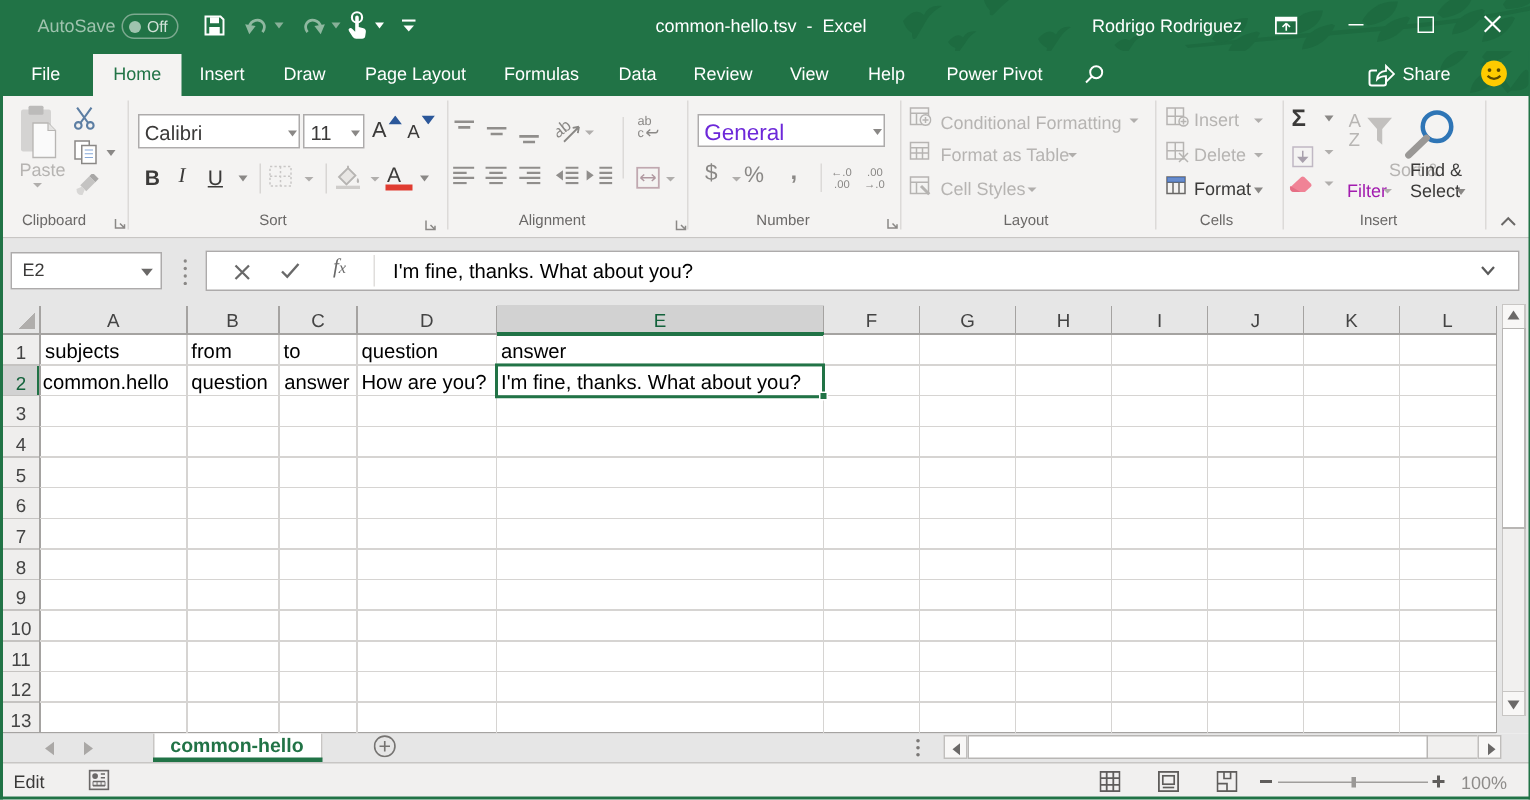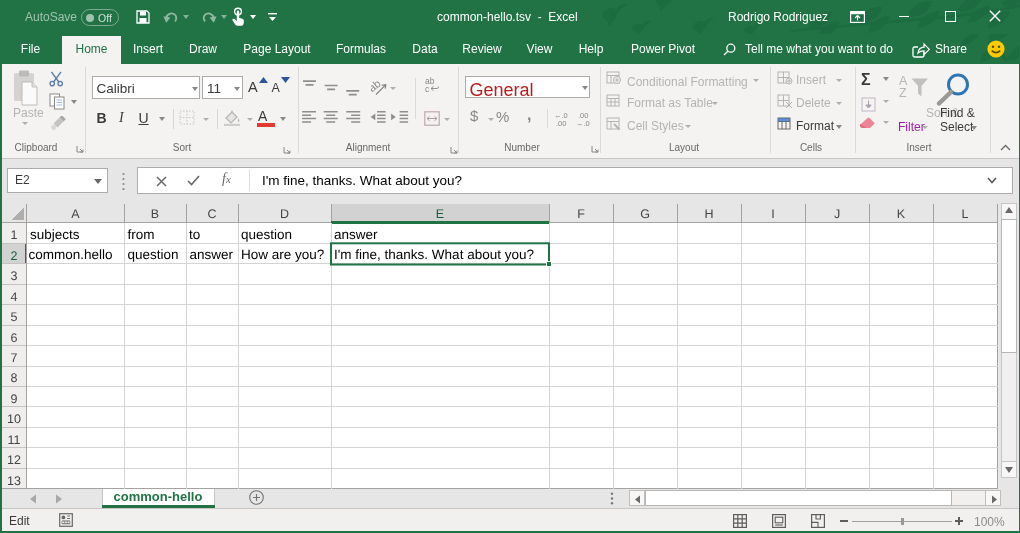--- a/index.html
+++ b/index.html
@@ -132,21 +132,20 @@
     <div class="tab" style="left:425px;">Data</div>
     <div class="tab" style="left:482px;">Review</div>
     <div class="tab" style="left:539.5px;">View</div>
     <div class="tab" style="left:591px;">Help</div>
     <div class="tab" style="left:663px;">Power Pivot</div>
 
     <svg class="abs" style="left:723px;top:9px;" width="13" height="13" viewBox="0 0 13 13">
       <circle cx="7.8" cy="5.2" r="4" fill="none" stroke="#fff" stroke-width="1.3"></circle>
       <path d="M4.8 8.2 L1 12" stroke="#fff" stroke-width="1.3"></path>
     </svg>
-    <div class="tab" style="left:819px;">Tell me what you want to do</div>
 
     <svg class="abs" style="left:912px;top:8px;" width="18" height="16" viewBox="0 0 18 16">
       <path d="M6 5 L2.5 5 Q1 5 1 6.5 L1 13.5 Q1 15 2.5 15 L10.5 15 Q12 15 12 13.5 L12 10" fill="none" stroke="#fff" stroke-width="1.3"></path>
       <path d="M6 11 Q6.5 5.5 12 5.2 L12 2 L17.3 7.3 L12 12.6 L12 8.8 Q8 8.8 6 11 Z" fill="none" stroke="#fff" stroke-width="1.2"></path>
     </svg>
     <div class="tab" style="left:951px;">Share</div>
 
     <svg class="abs" style="left:987px;top:6px;" width="18" height="18" viewBox="0 0 18 18">
       <circle cx="9" cy="9" r="8.6" fill="#fecb00"></circle>
       <circle cx="6" cy="6.7" r="1.25" fill="#5b4a00"></circle>
@@ -291,21 +290,21 @@
       <path d="M6 11.5 H12 Q13.5 11.5 13.5 9.5 M6 11.5 L8.5 9.3 M6 11.5 L8.5 13.7" stroke="#8a8886" fill="none" stroke-width="0.9"></path>
     </svg>
 
     <svg class="abs" style="left:423.5px;top:46.5px;" width="16" height="15" viewBox="0 0 16 15">
       <rect x="0.8" y="0.8" width="14.4" height="13.4" fill="none" stroke="#c0a8b0" stroke-width="1.2"></rect>
       <path d="M3 7.5 H13 M3 7.5 L5.5 5.3 M3 7.5 L5.5 9.7 M13 7.5 L10.5 5.3 M13 7.5 L10.5 9.7" stroke="#b098a0" fill="none"></path>
     </svg>
     <div class="dd2" style="left:444px;top:53.5px;"></div>
 
     <div class="combo" style="left:464.5px;top:12px;width:125.5px;height:21.5px;">
-      <div class="rbtxt" style="left:4px;top:3px;color:#b91c1c;font-size:18px;">General</div>
+      <div class="rbtxt" style="left:4px;top:3px;color:#6d28d9;font-size:15px;">General</div>
       <div class="dd" style="left:116px;top:9px;"></div>
     </div>
     <div class="rbtxt" style="left:470px;top:43px;font-size:15px;color:#8a8886;">$</div>
     <div class="dd2" style="left:488px;top:53.5px;"></div>
     <div class="rbtxt" style="left:496px;top:44px;font-size:15px;color:#8a8886;">%</div>
     <div class="rbtxt" style="left:527px;top:42px;font-size:16px;color:#8a8886;font-weight:bold;">,</div>
     <div class="abs" style="left:546.5px;top:45px;width:1px;height:19px;background:#dcdad8;"></div>
     <svg class="abs" style="left:554px;top:46.5px;" width="40" height="15" viewBox="0 0 40 15">
       <g fill="#8a8886" font-size="7.5" font-family="Liberation Sans">
         <text x="0" y="6.5">←.0</text>

